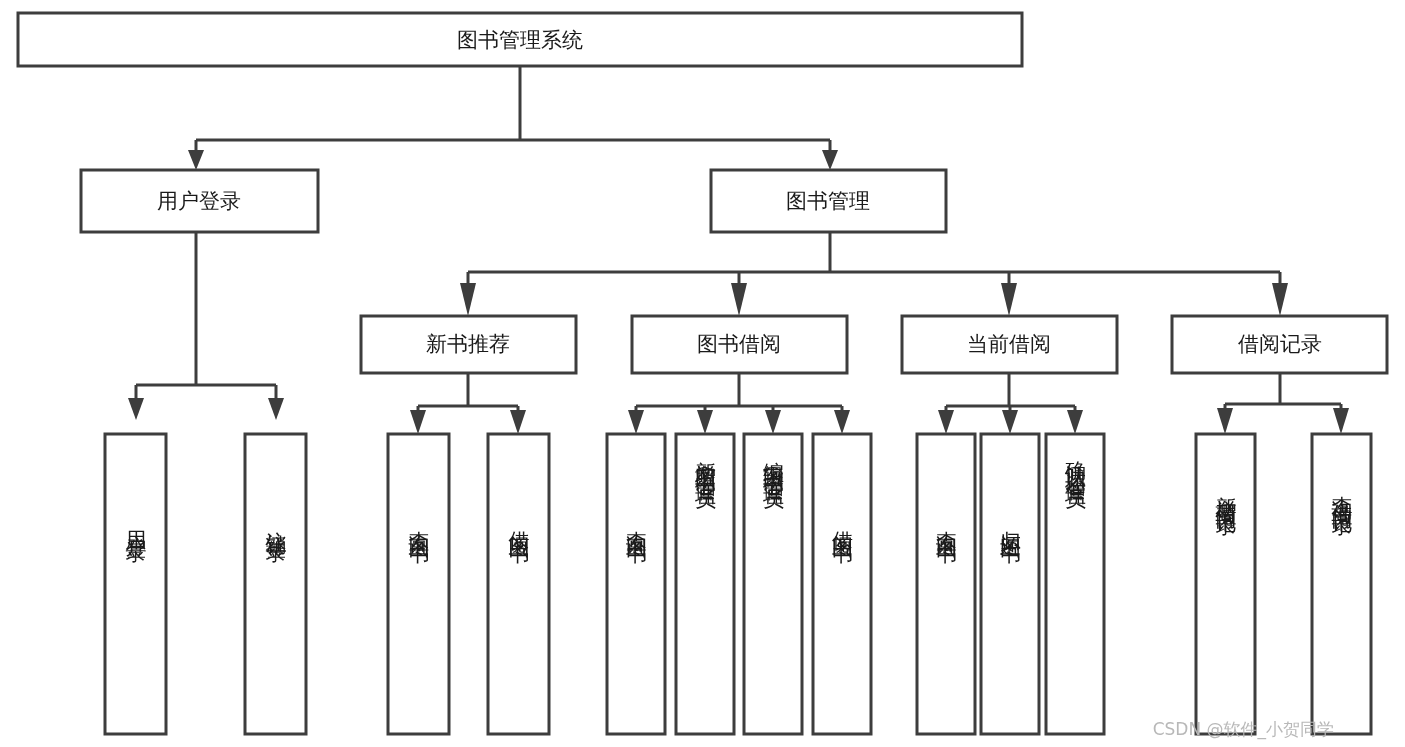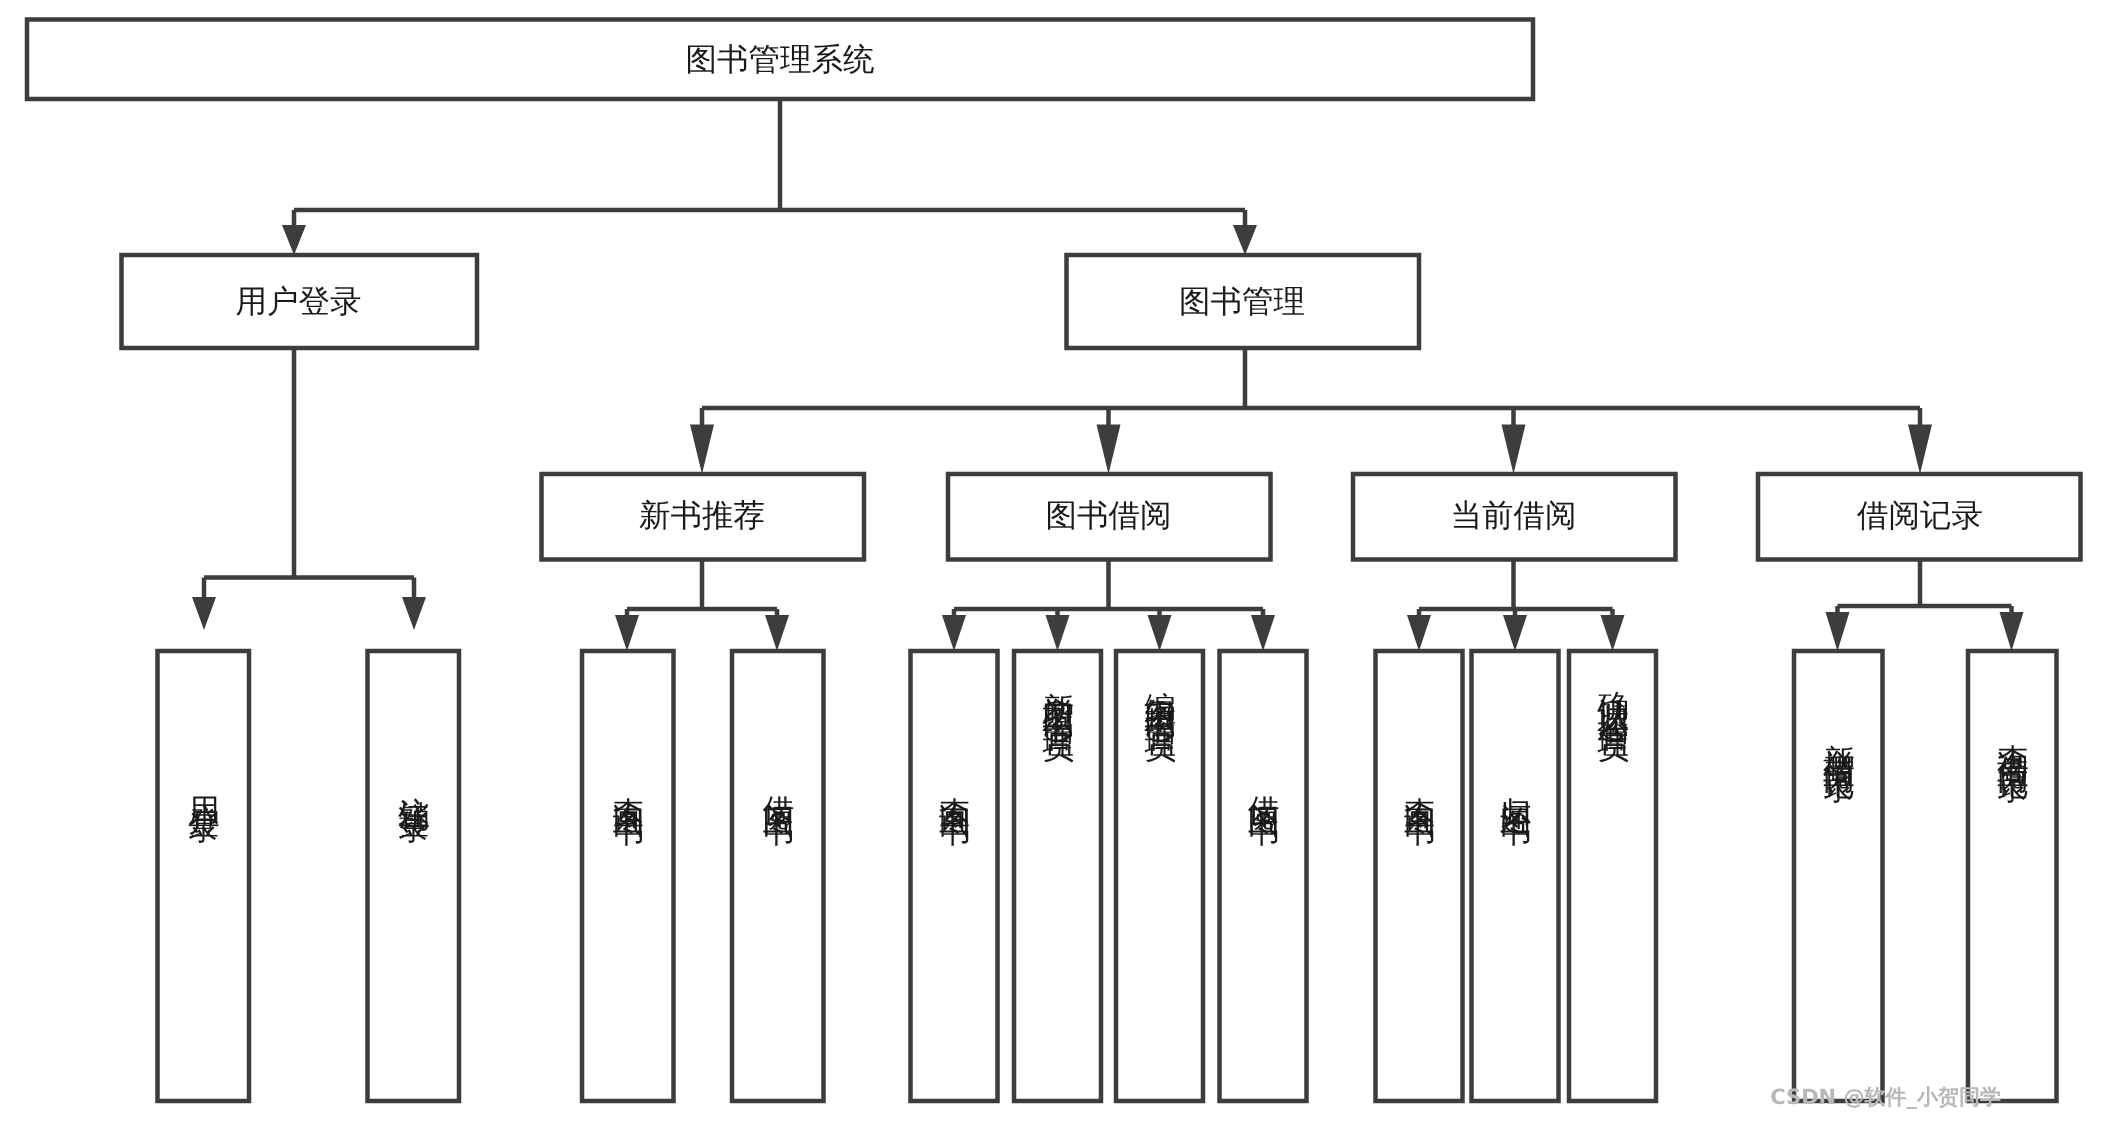--- a/index.html
+++ b/index.html
@@ -64,25 +64,24 @@
     line-height: 1;
     color: #1a1a1a;
     letter-spacing: 4px;
     white-space: nowrap;
   }
   .watermark {
     position: absolute;
     right: 12px;
     bottom: 6px;
     font-family: "DejaVu Sans", "Liberation Sans", sans-serif;
-    font-size: 14px;
+    font-size: 17px;
     color: #b8b8b8;
     white-space: nowrap;
     pointer-events: none;
-    font-weight: bold;
   }
 </style>
 </head>
 <body>
 
 <div id="diagram-root">
 
   <svg id="flow" viewBox="0 0 1405 747">
 
     <g>

